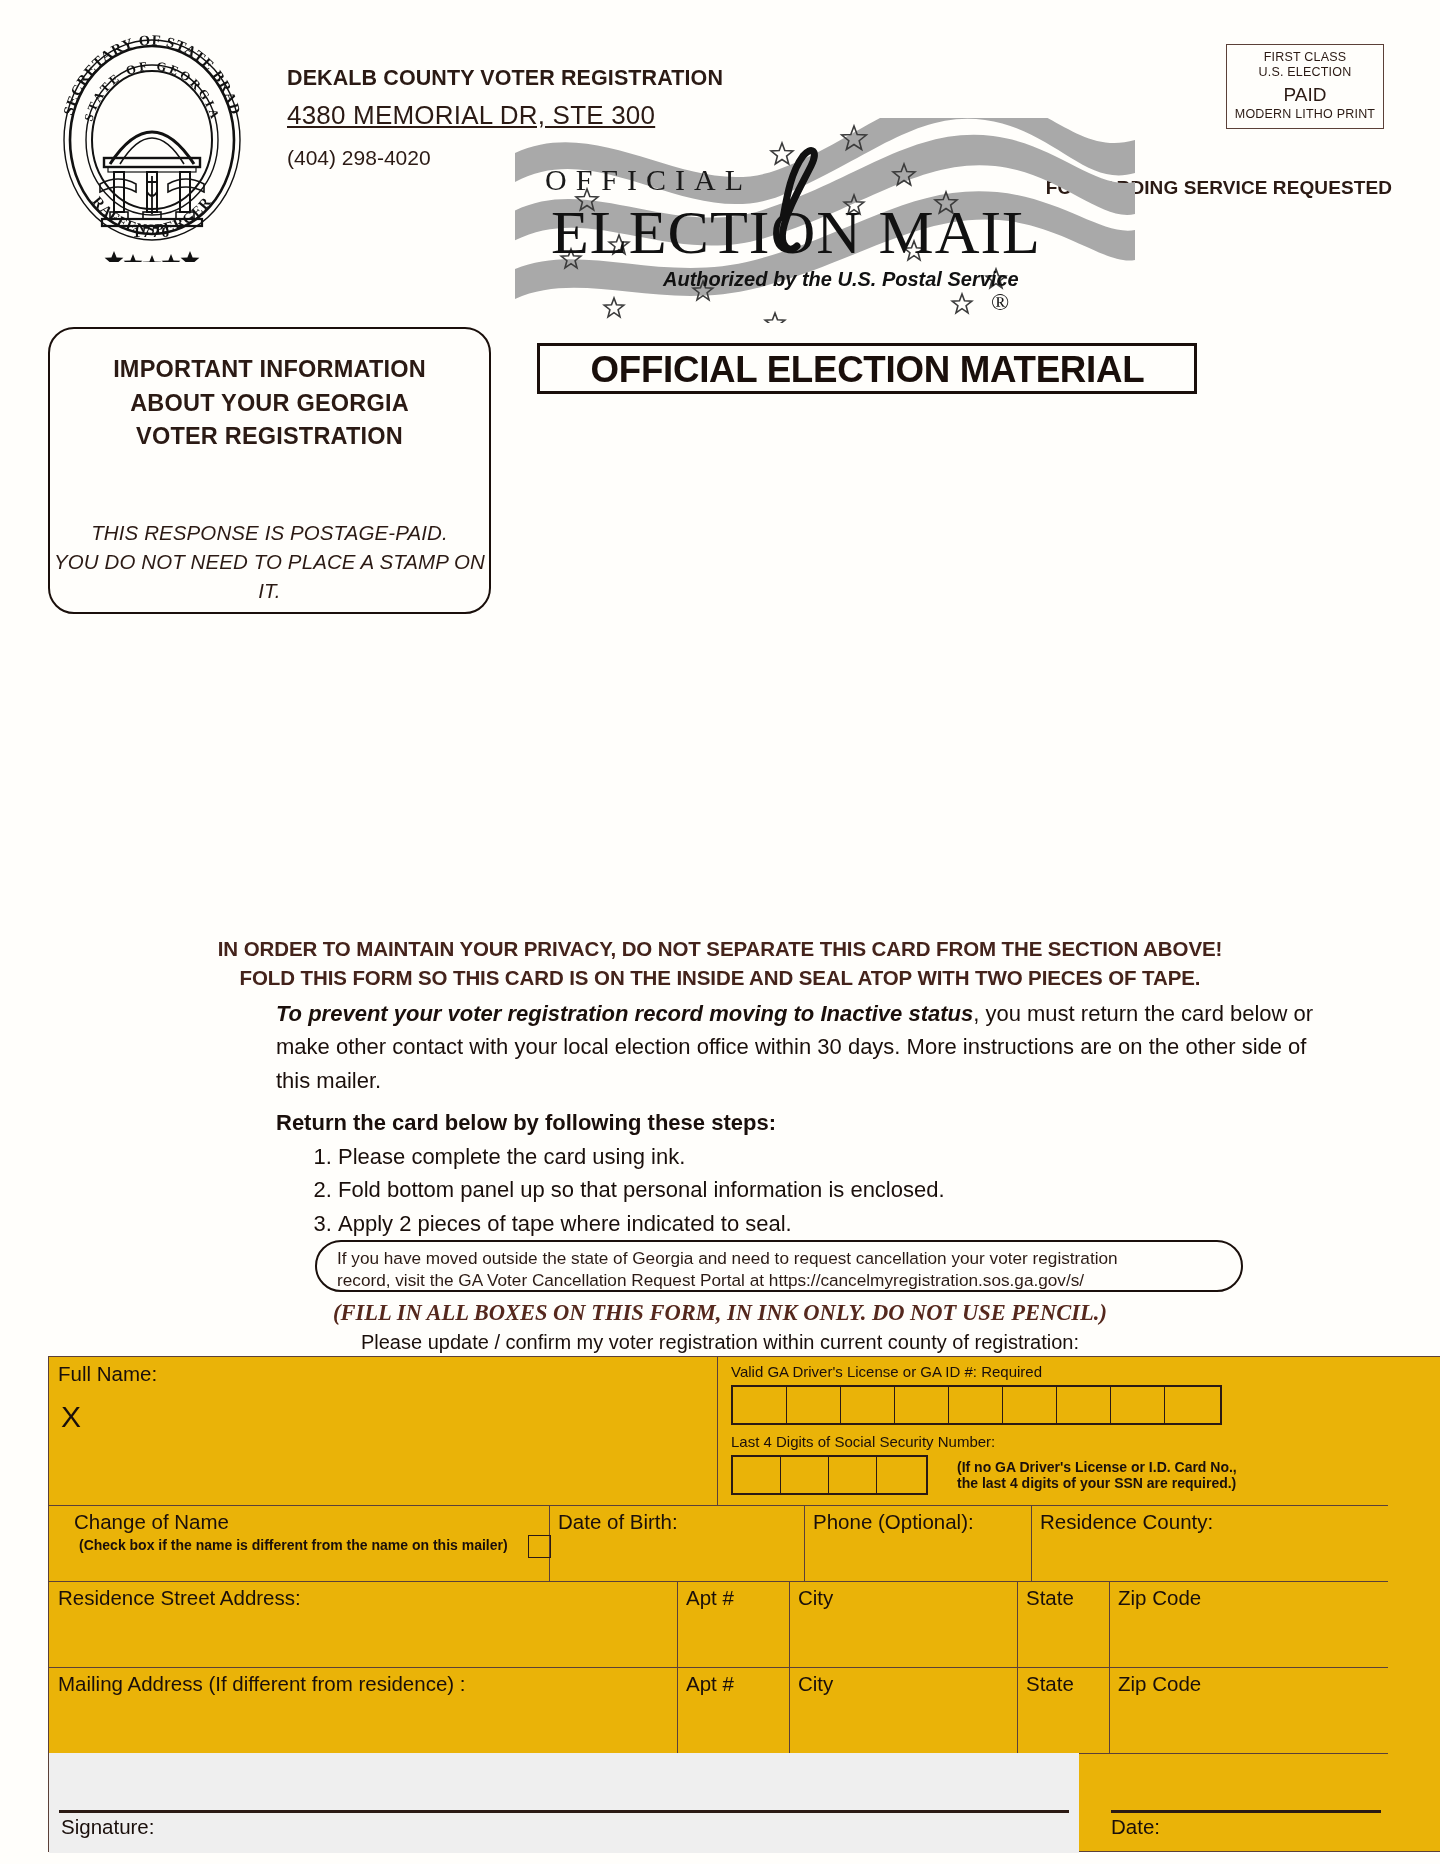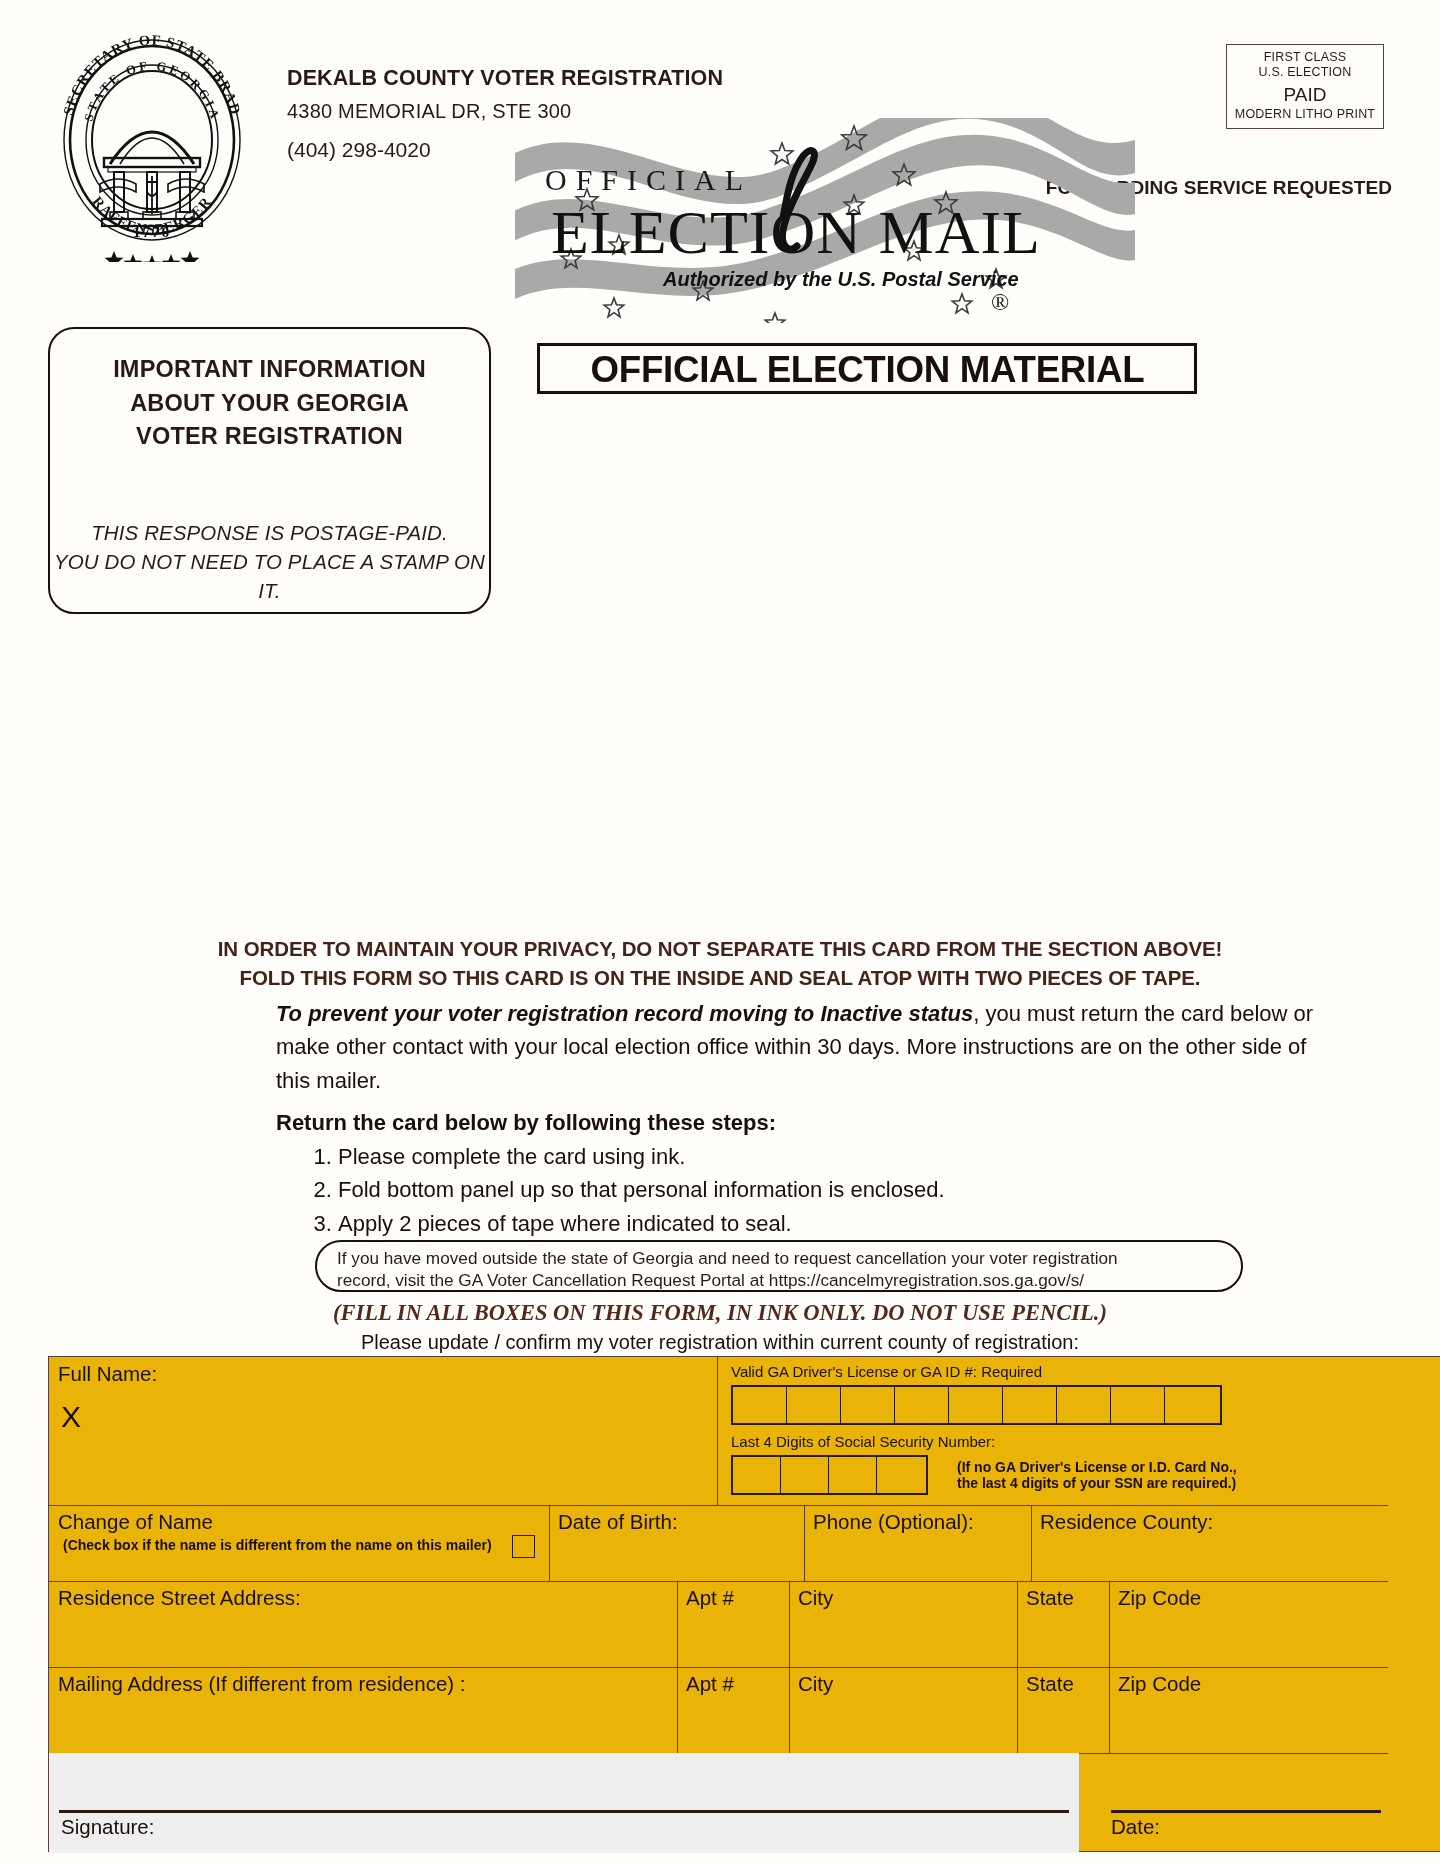--- a/index.html
+++ b/index.html
@@ -9,21 +9,21 @@
   }
   .abs{position:absolute;}
 
   
   #seal{left:52px;top:32px;width:200px;height:230px;}
   #seal svg{display:block;}
 
   
   #ret{left:287px;top:66px;width:520px;}
   #ret .l1{font-weight:bold;font-size:21.5px;letter-spacing:.1px;margin-bottom:9px;}
-  #ret .l{font-size:20px;margin-bottom:7px;letter-spacing:.2px;}
+  #ret .l{font-size:26px;margin-bottom:7px;letter-spacing:.2px;text-decoration:underline;}
   #ret .ph{font-size:21px;margin-top:15px;}
 
   
   #postage{right:56px;top:44px;width:148px;border:1.5px solid #5b4038;background:#fffefb;
            padding:5px 4px 6px;text-align:center;line-height:1.22;}
   #postage .sm{font-size:12.5px;letter-spacing:.2px;}
   #postage .paid{font-size:19px;margin:2px 0 1px;}
 
   
   #fwd{right:48px;top:177px;font-weight:bold;font-size:19px;letter-spacing:.1px;}
@@ -274,21 +274,21 @@
     <div style="position:absolute;left:240px;top:102px;">
       <div class="lbl-xs">(If no GA Driver's License or I.D. Card No.,</div>
       <div class="lbl-xs">the last 4 digits of your SSN are required.)</div>
     </div>
   </div>
 
   <div class="vline" style="left:500px;top:148px;height:76px;"></div>
   <div class="vline" style="left:755px;top:148px;height:76px;"></div>
   <div class="vline" style="left:982px;top:148px;height:76px;"></div>
 
-  <div class="cell" style="left:0;top:148px;width:500px;height:76px;">
+  <div class="cell" style="left:16px;top:148px;width:500px;height:76px;">
     <span class="t lbl">Change of Name</span>
     <span class="t lbl-xs" style="top:32px;left:14px;">(Check box if the name is different from the name on this mailer)</span>
     <div id="chkbox" style="left:463px;top:30px;"></div>
   </div>
   <div class="cell" style="left:500px;top:148px;width:255px;height:76px;">
     <span class="t lbl">Date of Birth:</span>
   </div>
   <div class="cell" style="left:755px;top:148px;width:227px;height:76px;">
     <span class="t lbl">Phone (Optional):</span>
   </div>

